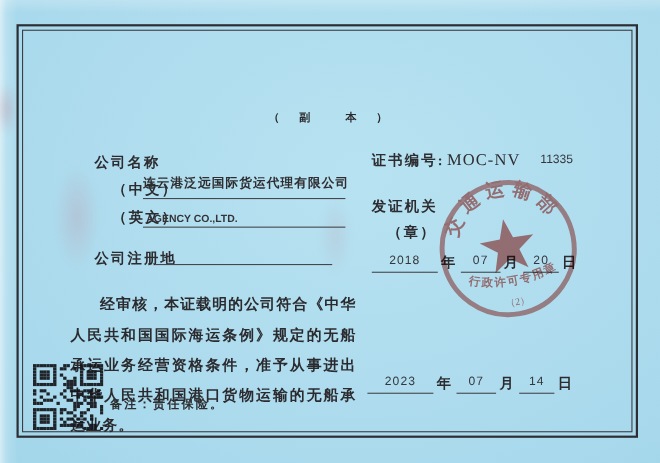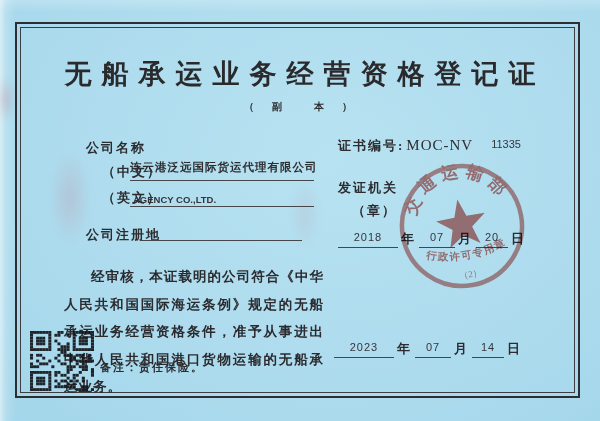--- a/index.html
+++ b/index.html
@@ -103,21 +103,20 @@
 <div class="paper">
 
   <div class="bleed bleed1"></div>
   <div class="bleed bleed2"></div>
   <div class="bleed bleed3"></div>
 
   <div class="frame-outer">
     <div class="frame-inner"></div>
   </div>
 
-  <div class="title">无船承运业务经营资格登记证</div>
   <div class="subtitle">（　副　　本　）</div>
 
   <div class="lbl company-label">公司名称</div>
 
   <div class="lbl cn-label">（中文）</div>
   <div class="cn-line">
     <span class="cn-value">连云港泛远国际货运代理有限公司</span>
   </div>
 
   <div class="lbl en-label">（英文）</div>

